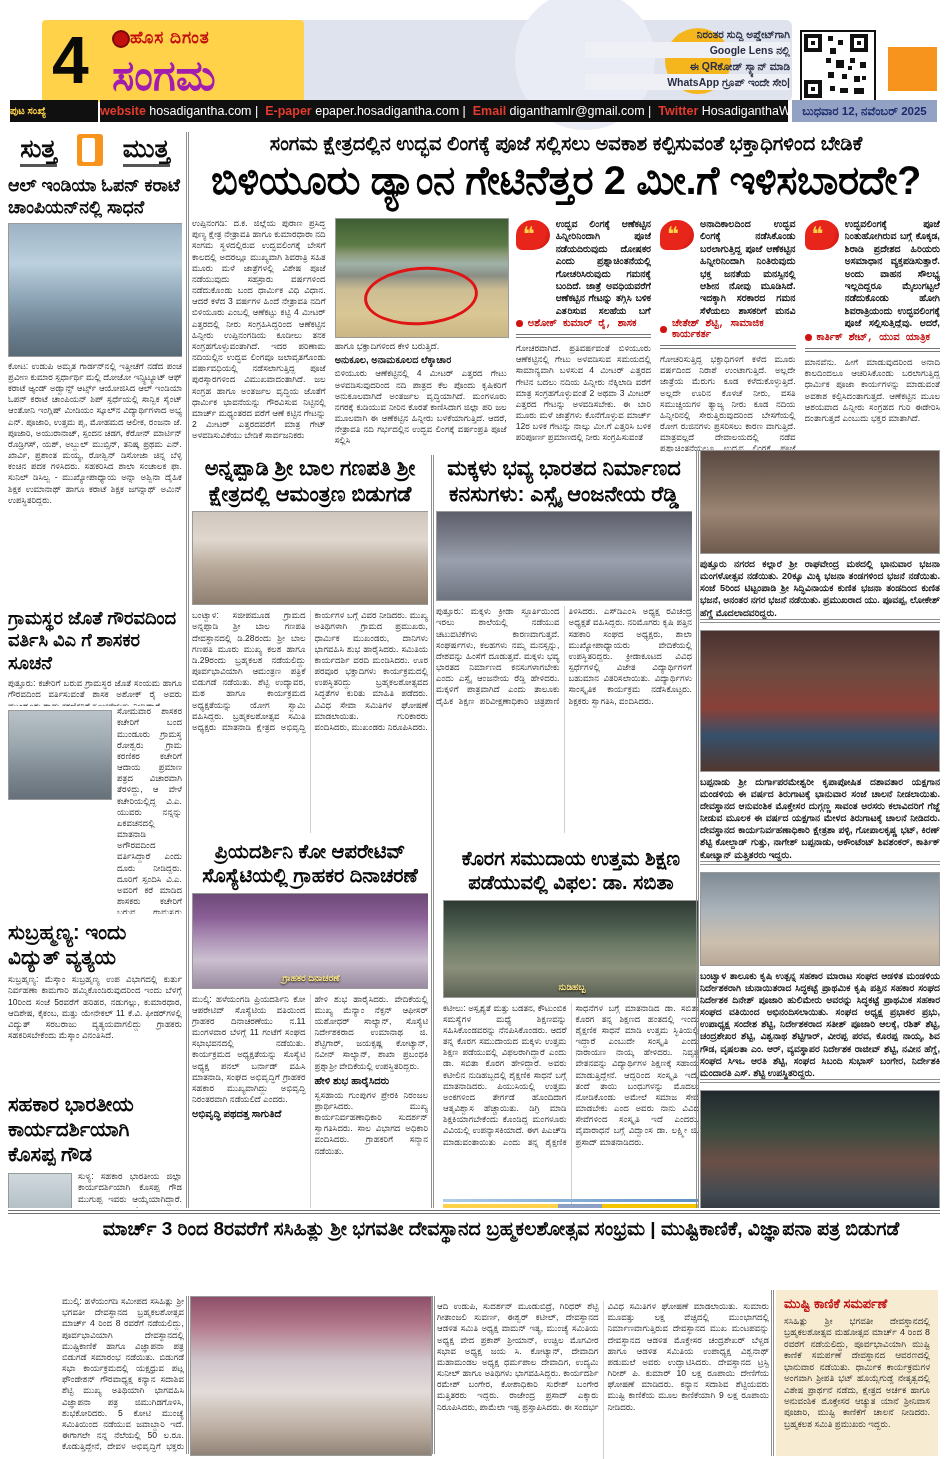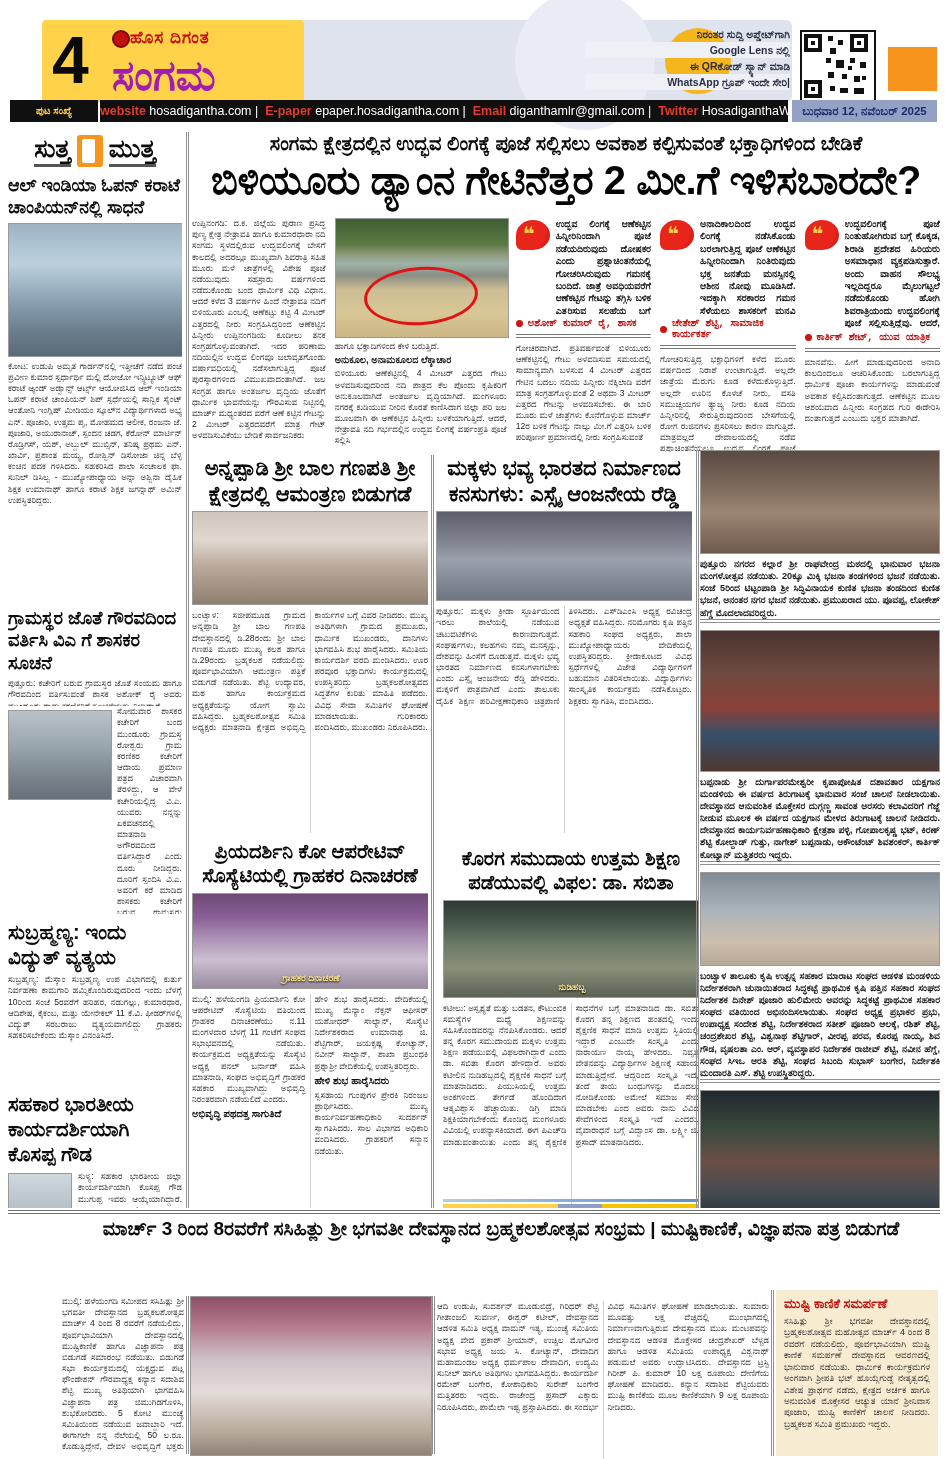--- a/index.html
+++ b/index.html
@@ -15,36 +15,36 @@
   .pgnum{position:absolute;left:10px;top:2px;font-size:66px;font-weight:900;color:#0a0a0a;line-height:76px;}
   .mast-small{position:absolute;left:88px;top:8px;font-size:17px;font-weight:800;color:#c40f0f;letter-spacing:1px;}
   .logo-dot{position:absolute;left:70px;top:10px;width:14px;height:14px;border-radius:50%;background:#c40f0f;border:2px solid #7a0a0a;}
   .mast-big{position:absolute;left:70px;top:32px;font-size:42px;font-weight:900;color:#a21caf;}
   .edition{position:absolute;left:320px;top:34px;width:300px;text-align:center;font-size:40px;font-weight:900;color:#15161c;z-index:3;}
   .promo{position:absolute;left:585px;top:26px;width:205px;text-align:right;z-index:3;}
   .promo div{font-size:10.5px;font-weight:700;color:#2a2f45;line-height:16px;}
   .promo .band{background:#eef0f6;}
   .qr{position:absolute;left:800px;top:30px;width:72px;height:72px;background:#fff;border:2px solid #111;}
   .orange-sq{position:absolute;left:888px;top:47px;width:49px;height:44px;background:#f7941d;}
-  .strip-pagelabel{position:absolute;left:10px;top:100px;width:88px;height:22px;background:#101010;color:#ffd24a;font-size:10px;font-weight:700;text-align:center;line-height:22px;}
+  .strip-pagelabel{position:absolute;left:10px;top:100px;width:88px;height:22px;background:#101010;color:#ffd24a;font-size:10px;font-weight:700;line-height:22px;}
   .strip-contact{position:absolute;left:100px;top:100px;width:688px;height:22px;background:#101010;color:#fff;font-size:12.5px;line-height:22px;text-align:center;white-space:nowrap;overflow:hidden;}
   .strip-contact b{color:#e33b2e;font-weight:700;}
   .strip-contact span{color:#fff;}
   .strip-date{position:absolute;left:792px;top:100px;width:145px;height:22px;background:#93a2c4;color:#1d2a6e;font-size:11.5px;font-weight:800;text-align:center;line-height:22px;}
 
   
   .bodytxt{font-size:8.6px;line-height:1.3;text-align:justify;color:#1c1c1c;overflow:hidden;}
   .photo{position:relative;overflow:hidden;border:1px solid #9a9a9a;}
   .photo .lbl{position:absolute;left:0;right:0;bottom:4px;text-align:center;color:#ffe98a;font-size:9px;font-weight:700;text-shadow:0 1px 2px #000;}
   .v-rule{position:absolute;width:0;border-left:3px double #8f8f8f;}
   .h-rule{position:absolute;height:0;border-top:4px double #6f6f6f;}
 
   
   .sidebar{position:absolute;left:8px;top:132px;width:174px;height:1076px;overflow:hidden;}
-  .sec-head{display:flex;align-items:flex-end;gap:6px;justify-content:center;margin:2px 0 8px 0;}
+  .sec-head{display:flex;align-items:flex-start;gap:20px;justify-content:center;margin:2px 0 8px 0;}
   .sec-head .w{font-size:25px;font-weight:900;color:#0c0c0c;border-bottom:3px solid #555;}
   .door{width:26px;height:32px;background:#f7941d;border-radius:3px;position:relative;}
   .door:after{content:"";position:absolute;left:5px;top:4px;width:13px;height:24px;background:#fff;border-radius:2px;}
   .sb-h{font-size:17.5px;font-weight:900;line-height:1.25;color:#0c0c0c;margin:6px 0 4px 0;}
   .sb-h.small{font-size:18px;}
   .sb-photo{width:100%;height:132px;}
   .sb-photo2{width:100%;height:88px;margin:4px 0;}
   .portrait{float:left;width:62px;height:78px;margin:2px 6px 2px 0;border:1px solid #999;background:linear-gradient(180deg,#cfd8dd,#aebbc2 55%,#e7e2d2 56%,#f2efe2);}
 
   

